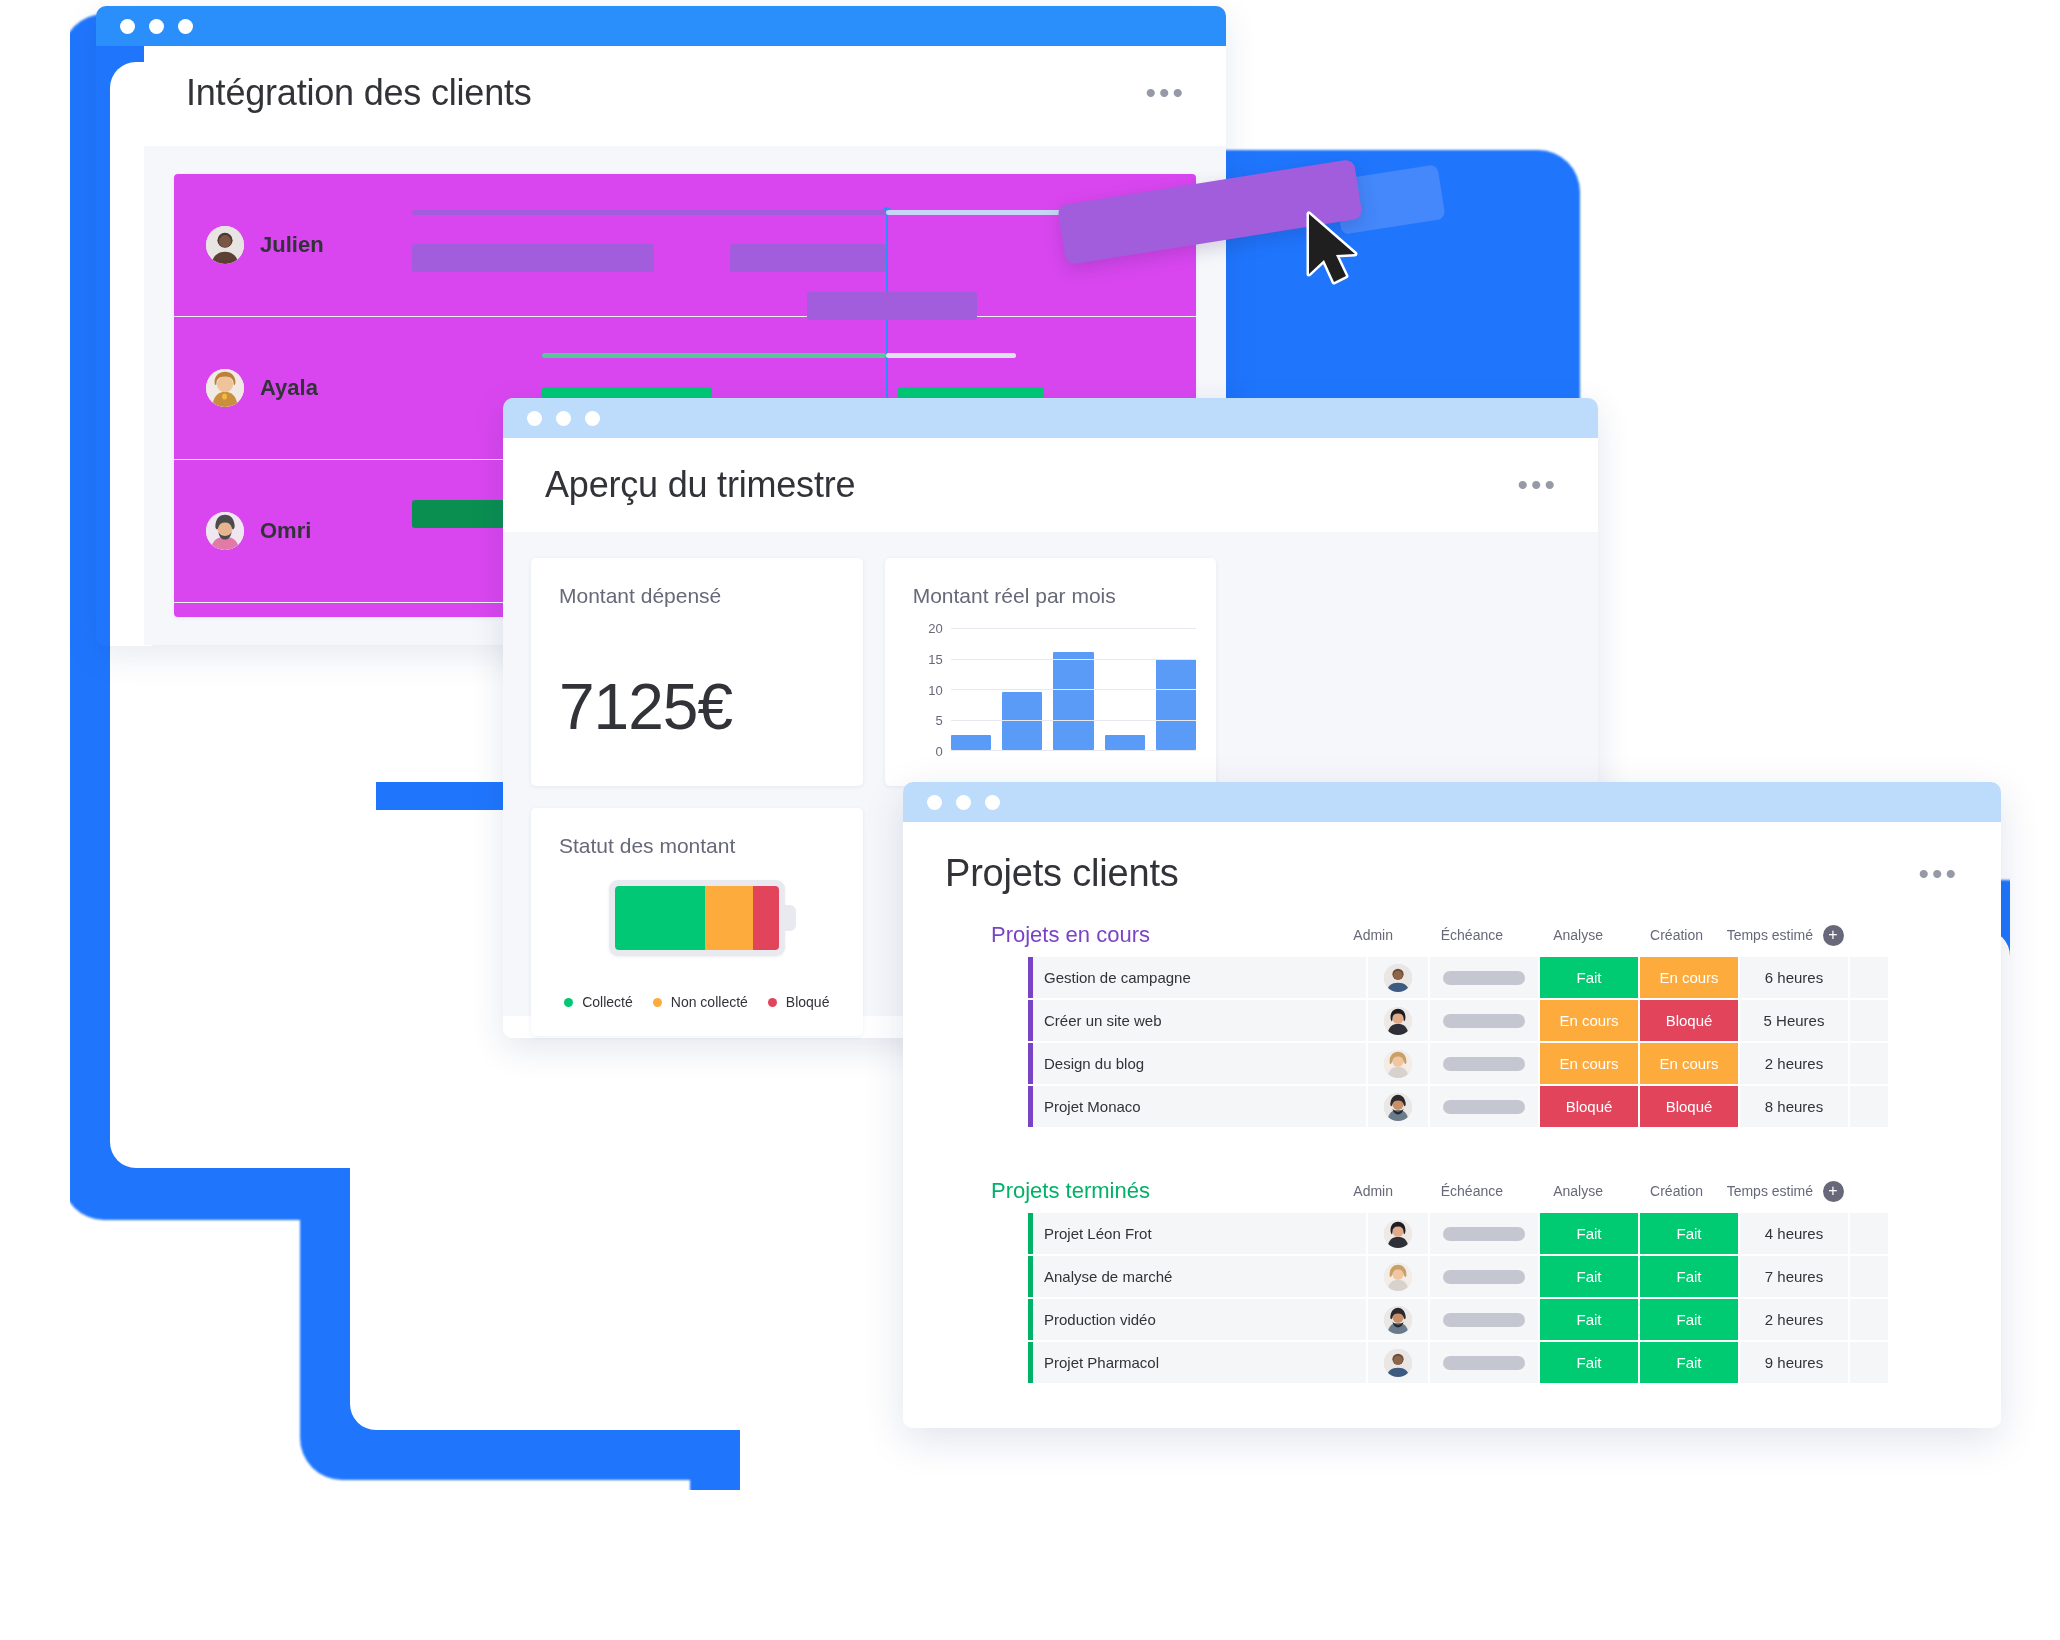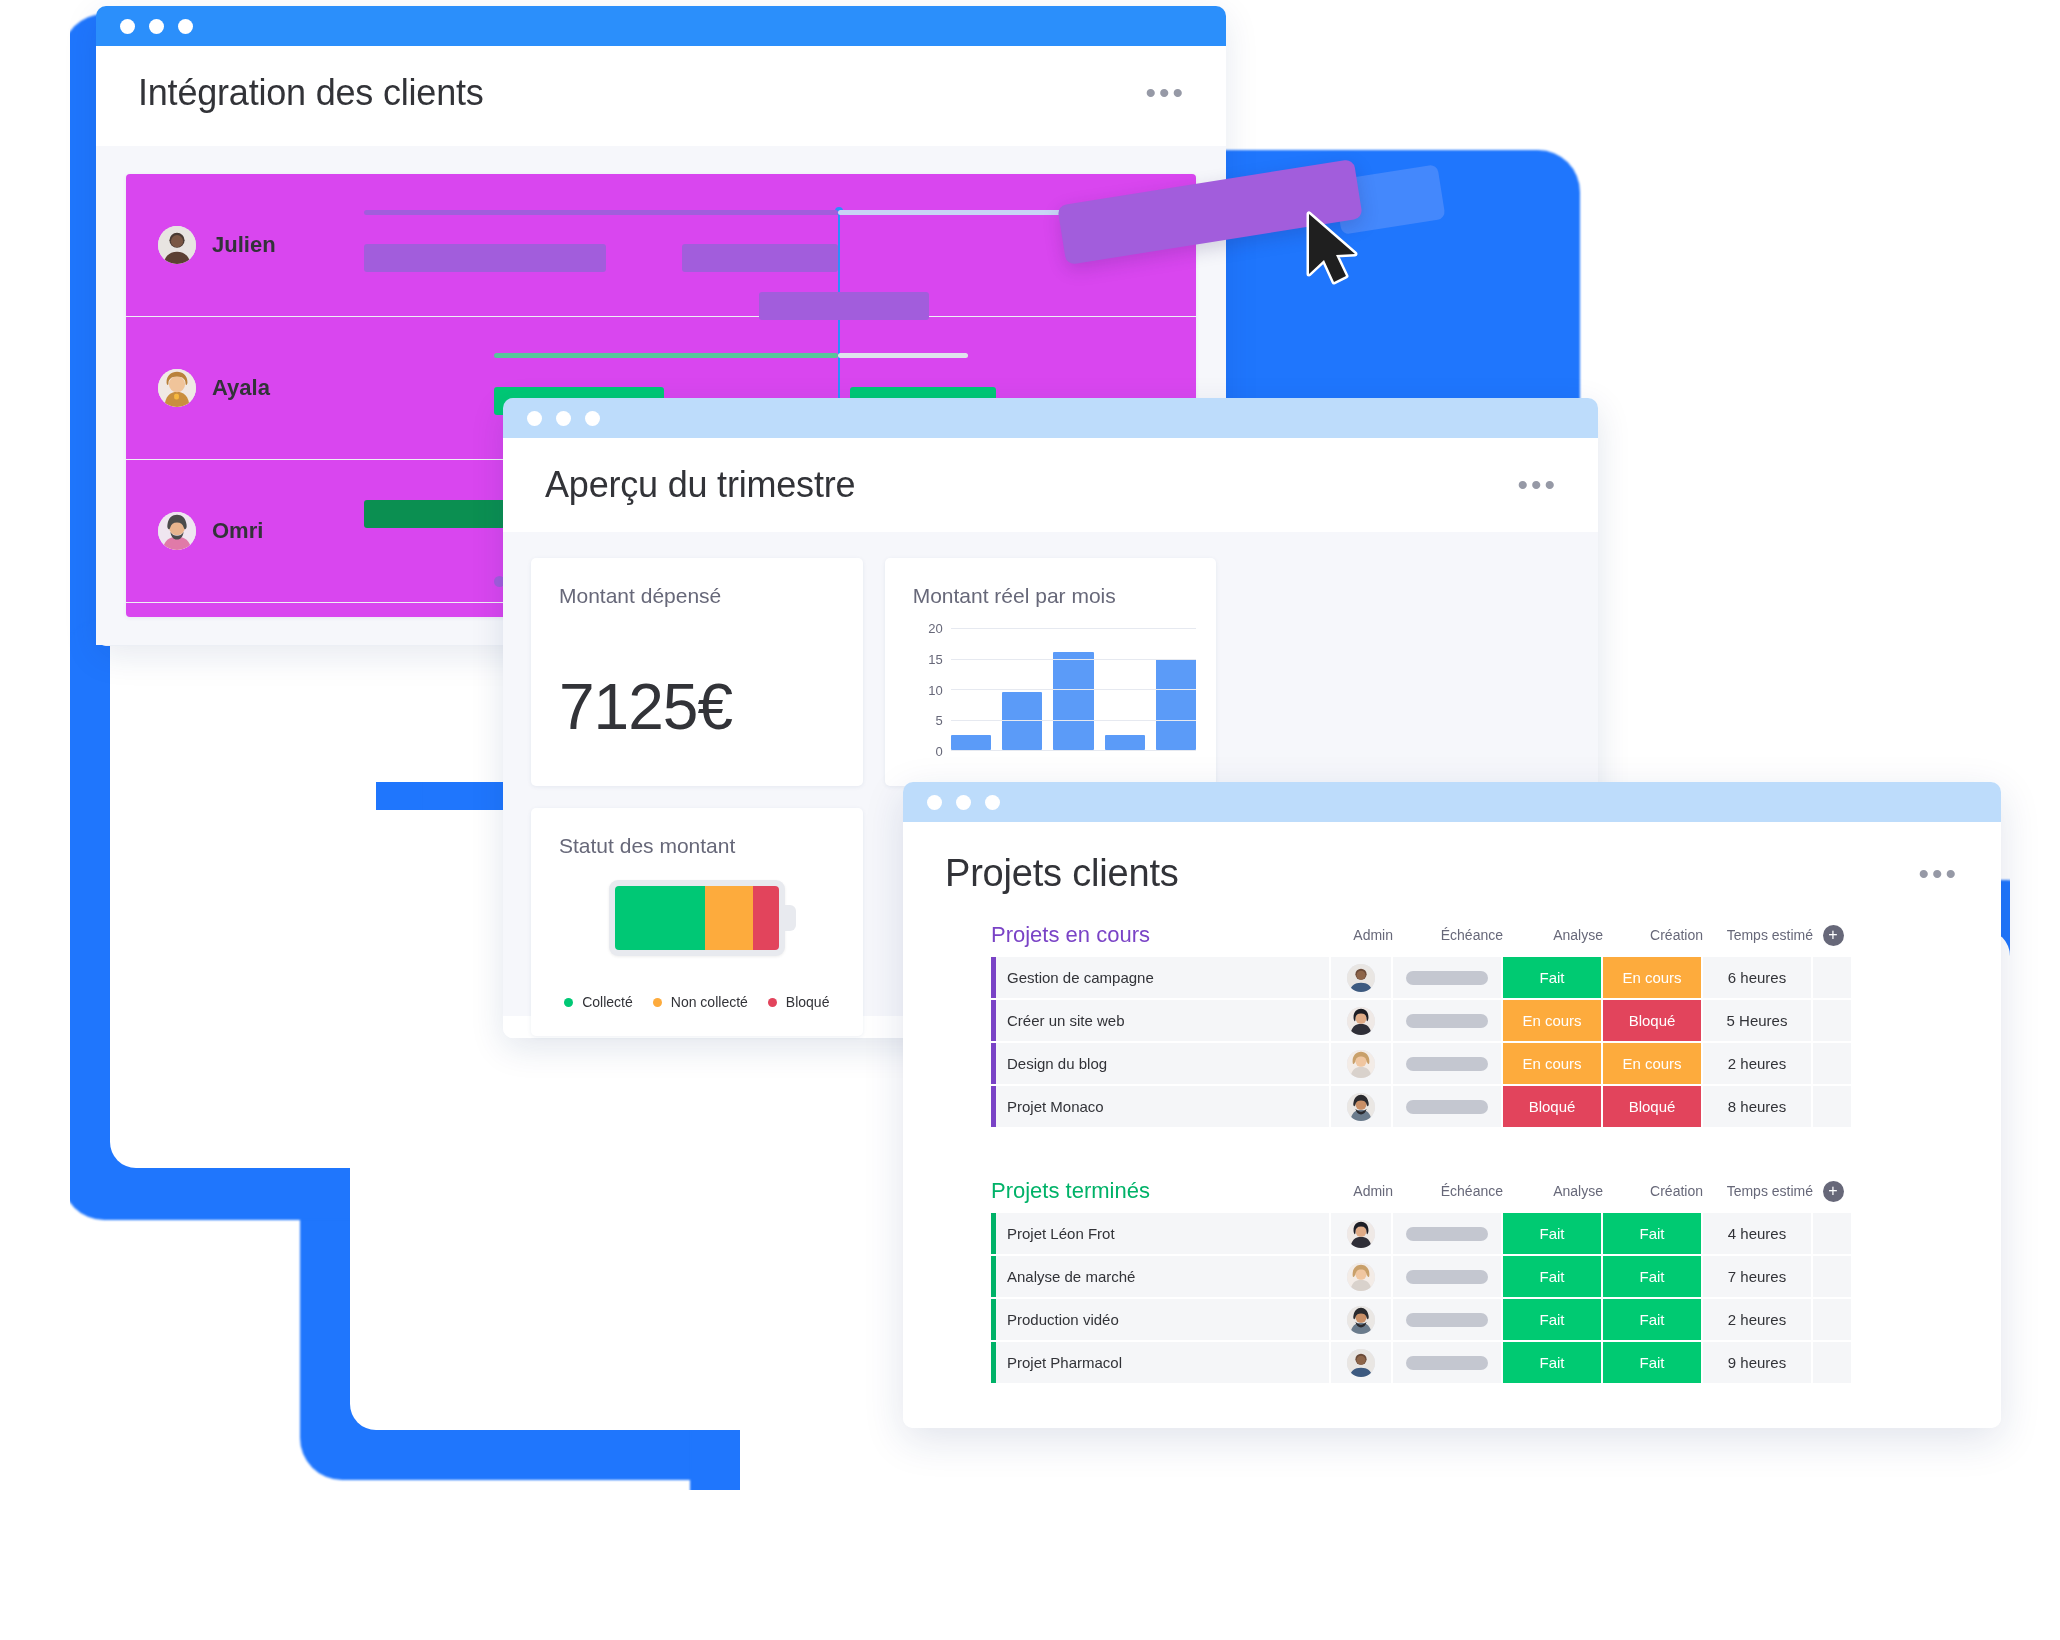--- a/index.html
+++ b/index.html
@@ -23,21 +23,21 @@
   .win-body { background: #ffffff; border-bottom-left-radius: 10px; border-bottom-right-radius: 10px; }
 
   .win-header { display: flex; align-items: center; justify-content: space-between;
                 padding: 26px 40px 26px 42px; background: #ffffff; }
   .win-title { font-size: 36px; color: #323338; font-weight: 400; letter-spacing: -0.2px; }
   .ellipsis { color: #9699a6; font-size: 30px; letter-spacing: 3px; line-height: 10px; cursor: pointer; user-select: none; }
 
   
   #w1 { left: 96px; top: 6px; width: 1130px; height: 640px; box-shadow: 0 10px 34px rgba(20,50,110,0.10); }
   #w1 .win-bar { background: #2b8ffb; }
-  #w1 .win-body { height: 600px; padding: 0; position: relative; border-bottom: 1px solid #eceff5; }
+  #w1 .win-body { height: 600px; padding: 0; position: relative; border-bottom: 1px solid #eceff5; margin-left: 48px; }
   .gantt-surface { position: absolute; left: 0; right: 0; top: 0; bottom: 0; background: #f6f7fb; }
   .gantt-card { position: absolute; left: 30px; right: 30px; top: 28px; bottom: 28px;
                 background: #d946ef; border-radius: 4px; box-shadow: 0 1px 4px rgba(30,60,110,0.07); }
   .g-row { position: relative; height: 143px; border-bottom: 1px solid #eef0f4; }
   .g-row:last-child { border-bottom: none; }
   .g-person { position: absolute; left: 32px; top: 50%; transform: translateY(-50%);
               display: flex; align-items: center; gap: 16px; }
   .g-name { font-size: 22px; color: #323338; font-weight: 700; }
   .avatar { width: 38px; height: 38px; border-radius: 50%; overflow: hidden;
             background: #dfe3ee; display: block; position: relative; }
@@ -118,21 +118,21 @@
   .c-name { flex: 0 0 340px; }
   .c-admin { flex: 0 0 62px; }
   .c-due  { flex: 0 0 110px; }
   .c-ana  { flex: 0 0 100px; }
   .c-cre  { flex: 0 0 100px; }
   .c-time { flex: 0 0 110px; }
   .c-add  { flex: 0 0 40px; display: flex; justify-content: center; }
   .plus { width: 21px; height: 21px; border-radius: 50%; background: #676879; color: #fff;
           display: flex; align-items: center; justify-content: center; font-size: 16px;
           line-height: 1; cursor: pointer; }
-  .row { display: flex; align-items: stretch; height: 41px; margin-bottom: 2px; }
+  .row { display: flex; align-items: stretch; height: 41px; margin-bottom: 2px; margin-left: 37px; }
   .cell { display: flex; align-items: center; justify-content: center; background: #f5f6f8;
           border-right: 2px solid #fff; font-size: 15px; color: #323338; }
   .cell.name { justify-content: flex-start; padding-left: 16px; position: relative; }
   .cell.name:before { content:''; position:absolute; left:0; top:0; bottom:0; width: 5px; }
   .row.inprog .cell.name:before { background: #7a43c6; }
   .row.done   .cell.name:before { background: #00b268; }
   .status { color: #fff; font-size: 15px; border-right: 2px solid #fff; }
   .st-fait  { background: #00ca72; }
   .st-encours { background: #fdab3d; }
   .st-bloque { background: #e2445c; }

